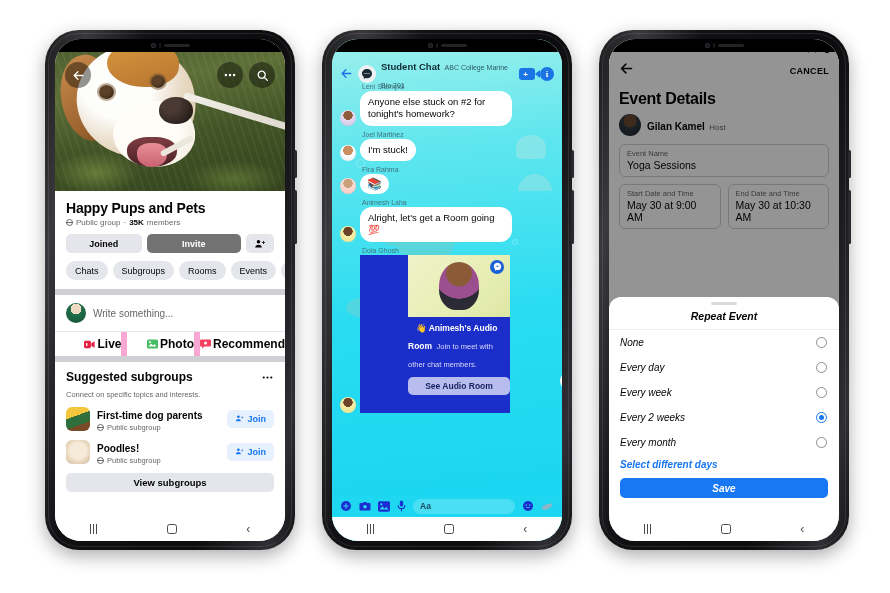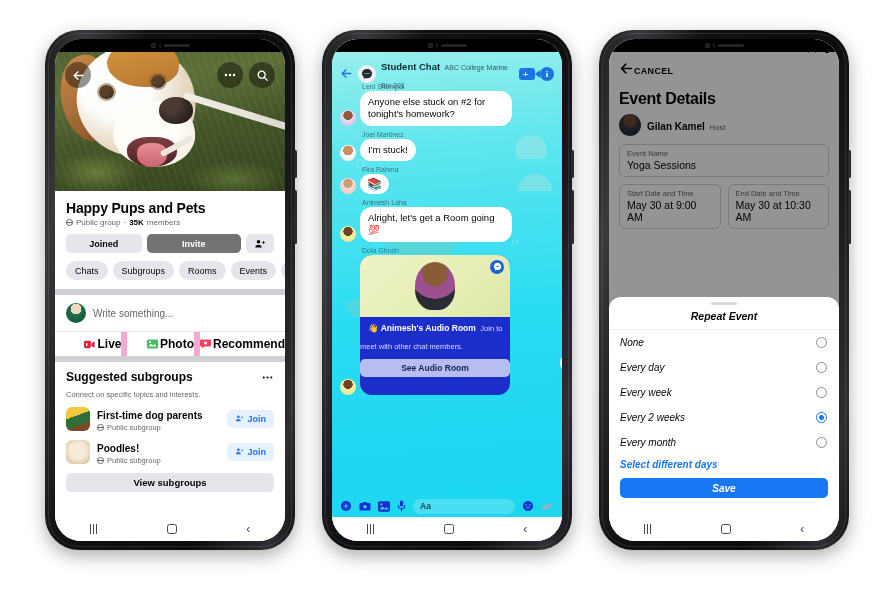--- a/index.html
+++ b/index.html
@@ -155,21 +155,21 @@
   .sender{ font-size:7px;color:#41727c;margin:0 0 1px 22px;}
   .mrow{ display:flex;align-items:flex-end;gap:4px;margin-bottom:5px;}
   .mava{ width:16px;height:16px;border-radius:50%;flex:none;}
   .a1{background:radial-gradient(circle at 50% 34%,#8d5a3c 0 34%,#e7dcf2 36%,#cbbce0 100%);}
   .a2{background:radial-gradient(circle at 50% 34%,#c98f62 0 36%,#ffffff 38%,#e8e8e8 100%);}
   .a3{background:radial-gradient(circle at 50% 34%,#caa07b 0 34%,#fadcd6 36%,#f3c2b8 100%);}
   .a4{background:radial-gradient(circle at 50% 34%,#6b4427 0 34%,#f5f0a8 36%,#e8e08a 100%);}
   .bub-w{ background:#fff;border-radius:12px;padding:5px 8px;font-size:9.5px;color:#050505;
     line-height:1.3;max-width:152px;}
   .sticker{ background:#fff;border-radius:12px;padding:3px 7px;font-size:12px;}
-  .room-card{ width:150px;border-radius:12px;overflow:hidden;background:#1c2ec9;position:relative;}
+  .room-card{ width:150px;border-radius:0;overflow:hidden;background:#1c2ec9;position:relative;padding-left:48px;}
   .room-img{ height:62px;background:linear-gradient(135deg,#eef3c8,#e6eeb4 60%,#dde6a4);
     display:flex;align-items:center;justify-content:center;position:relative;}
   .room-av{ width:40px;height:48px;border-radius:50% 50% 42% 42%;
     background:radial-gradient(circle at 50% 24%,#8b5a36 0 30%,#9c4f8e 32% 60%,#2b2b36 61%);}
   .msgr{ position:absolute;top:5px;right:6px;width:14px;height:14px;border-radius:50%;
     background:#1b5fd9;display:flex;align-items:center;justify-content:center;color:#fff;font-size:9px;}
   .room-b{ padding:6px 8px 8px;}
   .room-t{ font-size:8.5px;font-weight:bold;color:#fff;}
   .room-s{ font-size:7.5px;color:#d6d9f6;line-height:1.3;margin-top:1px;}
   .room-btn{ margin-top:6px;height:18px;border-radius:5px;background:#b8bdf0;color:#15205e;
@@ -179,21 +179,21 @@
   .comp2{ position:absolute;left:0;right:0;bottom:24px;height:22px;z-index:12;
     display:flex;align-items:center;gap:7px;padding:0 8px;background:rgba(40,220,242,.25);}
   .ci{ color:#1b2ed1;font-size:11px;line-height:1;display:flex;align-items:center;}
   .aa{ flex:1;height:15px;border-radius:8px;background:rgba(255,255,255,.20);
     display:flex;align-items:center;padding-left:7px;font-size:8.5px;color:#1a4a63;font-weight:bold;}
 
   
   #p3{ left:599px; top:30px; }
   .ev{ position:absolute;inset:0;background:#fff;}
   .ev-dim{ position:absolute;inset:0;background:rgba(0,0,0,.42);z-index:15;}
-  .ev-top{ display:flex;align-items:center;justify-content:flex-start;padding:6px 10px 0;}
+  .ev-top{ display:flex;align-items:center;justify-content:space-between;padding:6px 10px 0;}
   .ev-cancel{ font-size:9px;font-weight:bold;color:#050505;letter-spacing:.3px;}
   .ev-h1{ font-size:16px;font-weight:bold;color:#050505;padding:10px 10px 0;letter-spacing:-.3px;}
   .ev-host{ display:flex;align-items:center;gap:6px;padding:6px 10px 0;}
   .ev-av{ width:22px;height:22px;border-radius:50%;flex:none;
     background:radial-gradient(circle at 50% 32%,#6d4a33 0 34%,#2e3a45 36%,#1c242c 100%);}
   .ev-n{ font-size:10px;font-weight:bold;color:#050505;line-height:1.2;}
   .ev-r{ font-size:8px;color:#65676b;}
   .fld{ margin:8px 10px 0;border:1px solid #ccd0d5;border-radius:6px;padding:4px 7px 5px;}
   .fld-l{ font-size:7.5px;color:#65676b;}
   .fld-v{ font-size:10.5px;color:#050505;margin-top:1px;}

